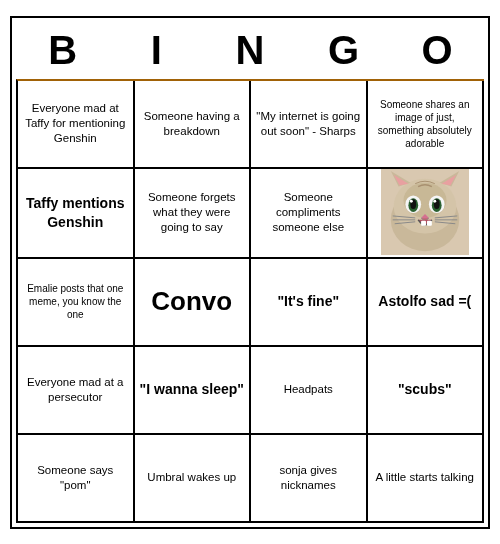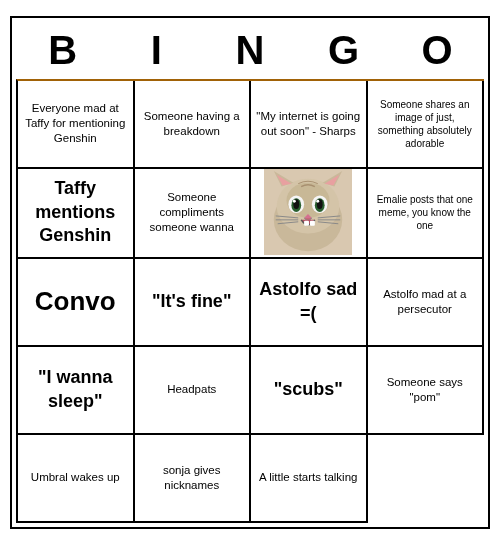--- a/index.html
+++ b/index.html
@@ -47,21 +47,21 @@
       font-size: 11.5px;
       line-height: 1.3;
       position: relative;
       overflow: hidden;
     }
     .bingo-cell.large-text {
       font-size: 26px;
       font-weight: bold;
     }
     .bingo-cell.medium-text {
-      font-size: 18px;
+      font-size: 14px;
       font-weight: bold;
     }
     .cat-cell {
       padding: 0;
       overflow: hidden;
     }
   </style>
 </head>
 <body>
 
@@ -72,21 +72,22 @@
     <div class="bingo-letter">N</div>
     <div class="bingo-letter">G</div>
     <div class="bingo-letter">O</div>
   </div>
   <div class="bingo-grid" id="bingo-grid">
   <div class="bingo-cell">Everyone mad at Taffy for mentioning Genshin</div>
       <div class="bingo-cell">Someone having a breakdown</div>
       <div class="bingo-cell">"My internet is going out soon" - Sharps</div>
       <div class="bingo-cell" style="font-size: 10px;">Someone shares an image of just, something absolutely adorable</div>
       <div class="bingo-cell medium-text">Taffy mentions Genshin</div>
-      <div class="bingo-cell">Someone compliments someone wanna</div>
+      <div class="bingo-cell">Someone forgets what they were going to say</div>
+      <div class="bingo-cell">Someone compliments someone else</div>
       <div class="bingo-cell cat-cell" style="padding: 0px;">
         <svg viewBox="0 0 90 90" width="90" height="88" xmlns="http://www.w3.org/2000/svg">
 
       <rect width="90" height="88" fill="#d9c8b0"></rect>
 
       <ellipse cx="45" cy="52" rx="35" ry="32" fill="#c9b89a"></ellipse>
 
       <ellipse cx="45" cy="38" rx="32" ry="28" fill="#d4c4a8"></ellipse>
 
       <polygon points="18,18 10,2 30,14" fill="#c9b89a"></polygon>
@@ -125,21 +126,21 @@
 
       <line x1="78" y1="48" x2="55" y2="50" stroke="#888" stroke-width="1"></line>
       <line x1="78" y1="52" x2="55" y2="52" stroke="#888" stroke-width="1"></line>
       <line x1="76" y1="56" x2="55" y2="54" stroke="#888" stroke-width="1"></line>
     </svg>
       </div>
       <div class="bingo-cell" style="font-size: 10px;">Emalie posts that one meme, you know the one</div>
       <div class="bingo-cell large-text">Convo</div>
       <div class="bingo-cell medium-text">"It's fine"</div>
       <div class="bingo-cell medium-text">Astolfo sad =(</div>
-      <div class="bingo-cell">Astolfo mad at a persecutor</div>
+      <div class="bingo-cell">Everyone mad at a persecutor</div>
       <div class="bingo-cell medium-text">"I wanna sleep"</div>
       <div class="bingo-cell">Headpats</div>
       <div class="bingo-cell medium-text">"scubs"</div>
       <div class="bingo-cell">Someone says "pom"</div>
       <div class="bingo-cell">Umbral wakes up</div>
       <div class="bingo-cell">sonja gives nicknames</div>
       <div class="bingo-cell">A little starts talking</div>
     </div>
 </div>
 

